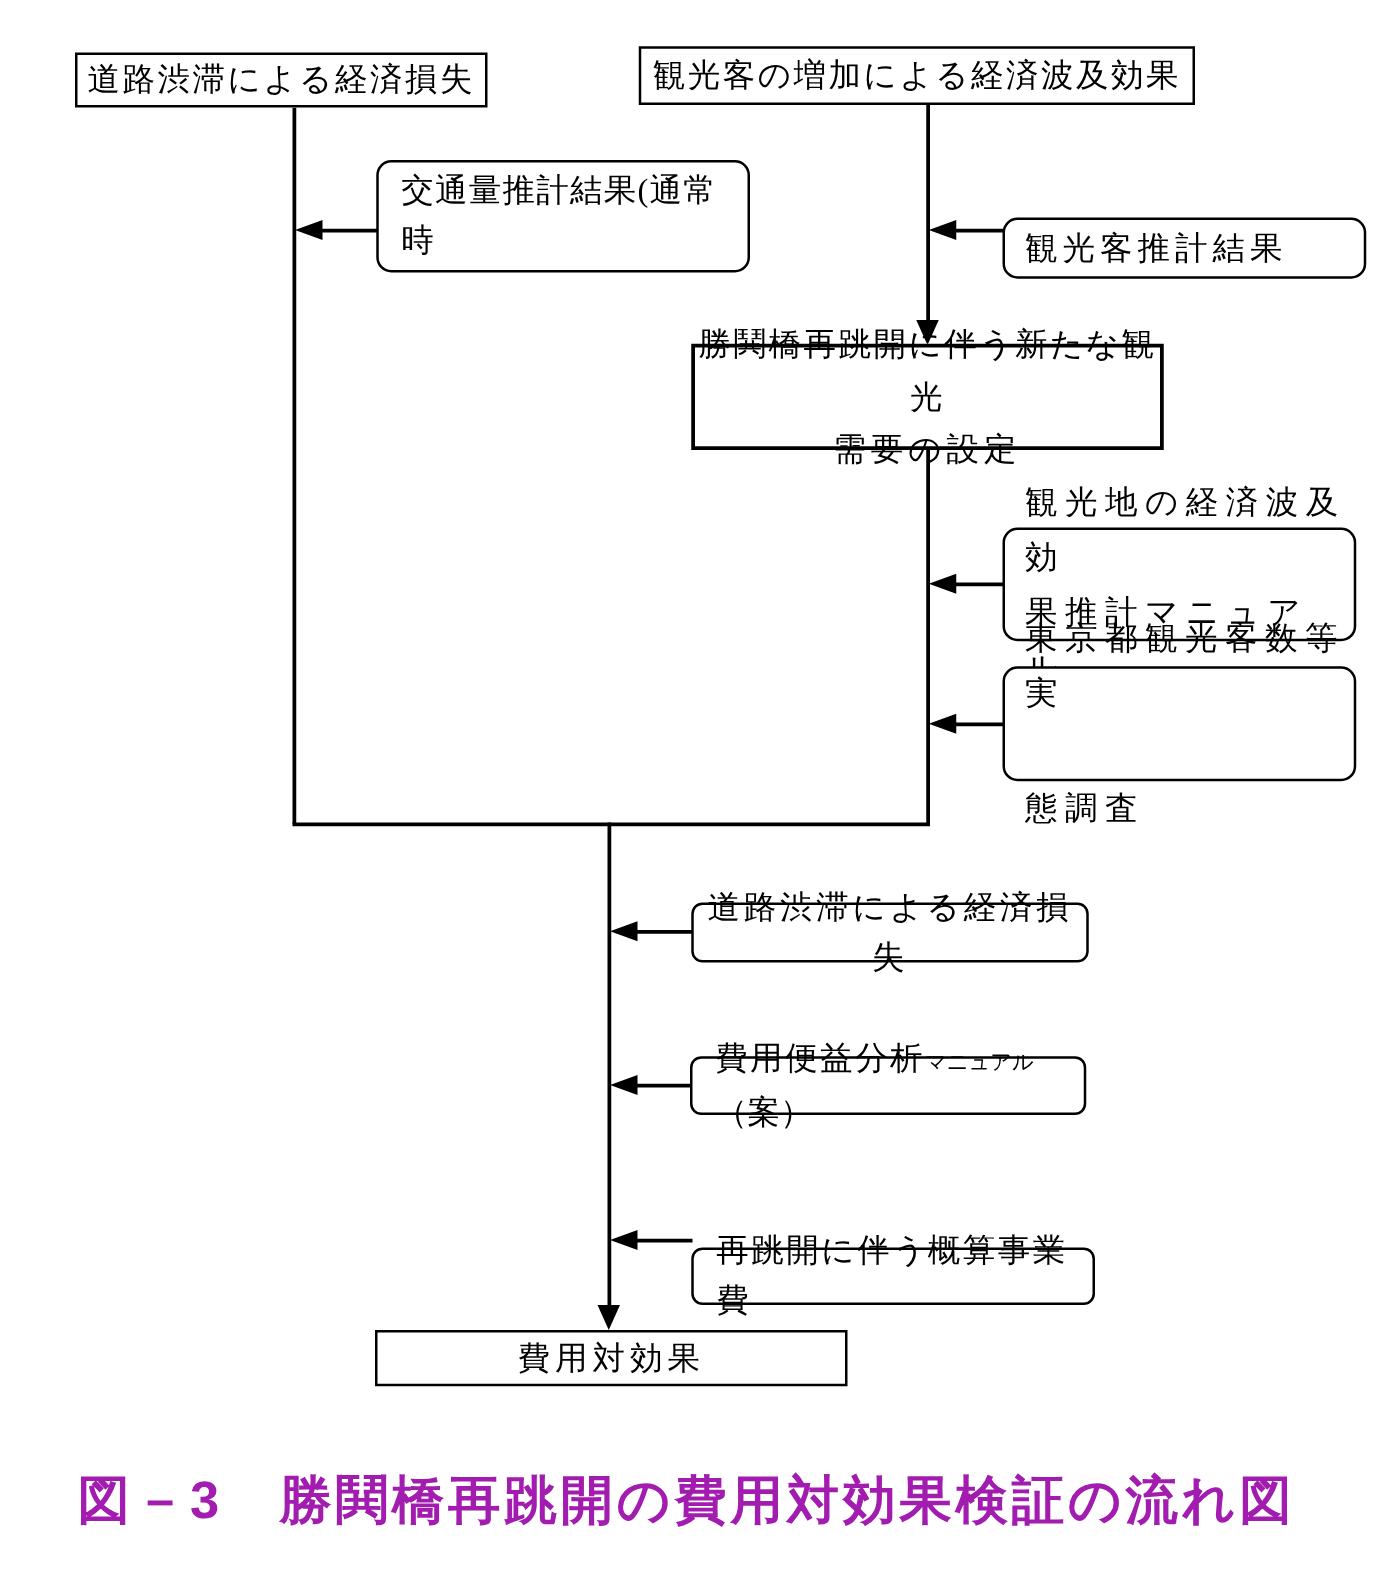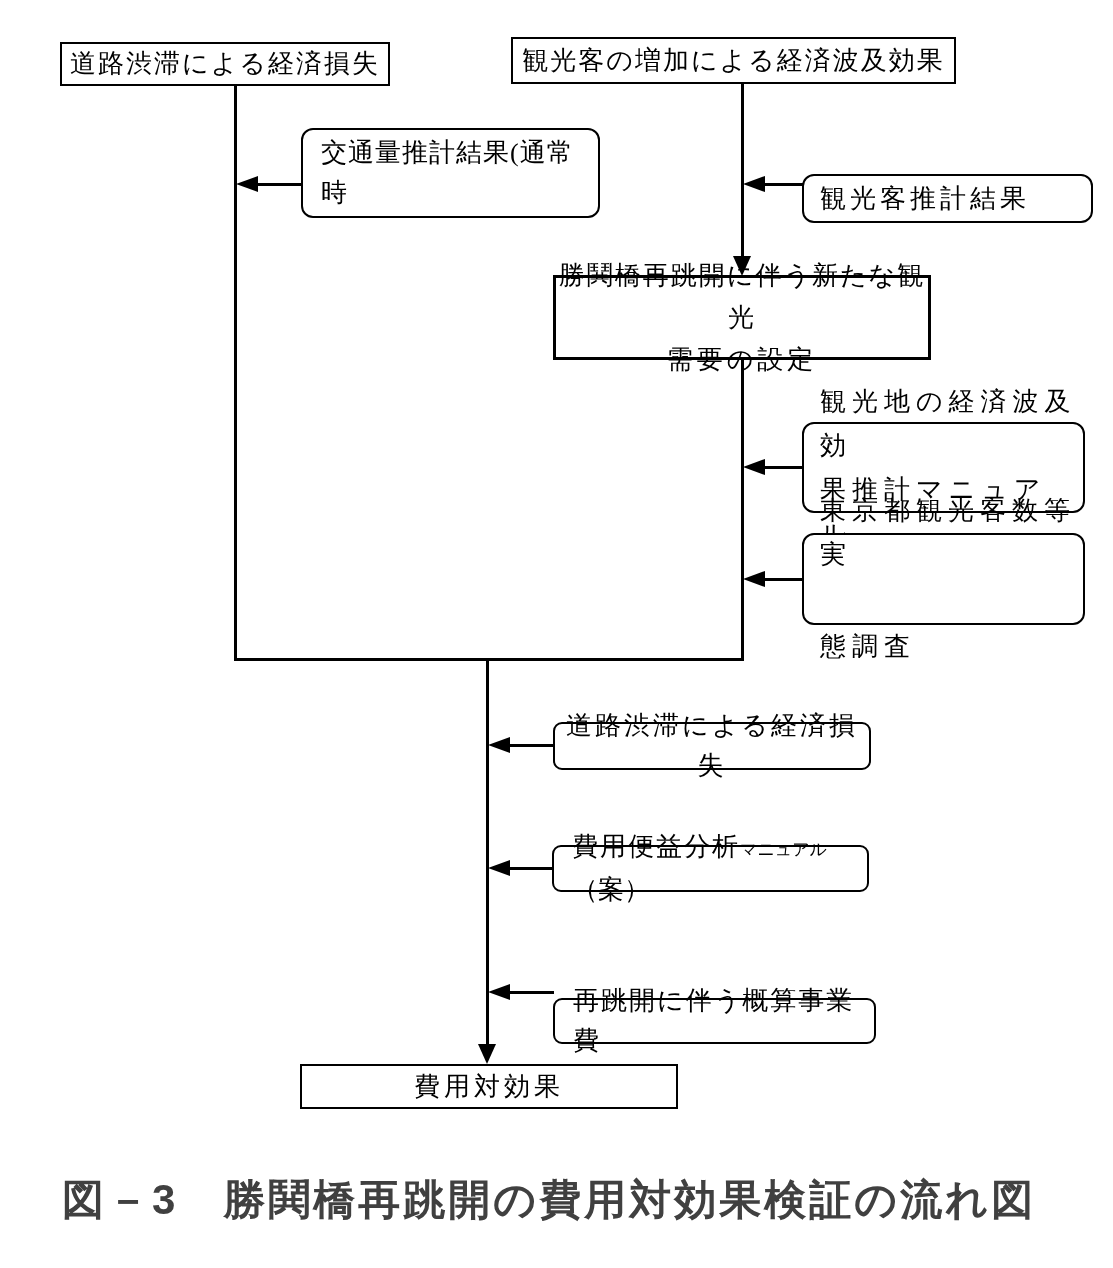--- a/index.html
+++ b/index.html
@@ -38,21 +38,21 @@
   .h{height:3px;}
   .v{width:3px;}
   .ah{position:absolute;width:0;height:0;}
   .ah-left{border-top:8px solid transparent;border-bottom:8px solid transparent;border-right:22px solid #000000;}
   .ah-down{border-left:9px solid transparent;border-right:9px solid transparent;border-top:20px solid #000000;}
   
   .caption{
     position:absolute;left:62px;top:1172px;width:1000px;
     font-family:"Liberation Sans","DejaVu Sans",sans-serif;
     font-weight:bold;font-size:42px;letter-spacing:3px;
-    color:#404040;white-space:nowrap;
+    color:#a21caf;white-space:nowrap;
   }
 </style>
 </head>
 <body>
 
 <div class="stage">
 
   <div class="line v" style="left:234px;top:86px;height:573px;"></div>
   <div class="line v" style="left:741px;top:84px;height:174px;"></div>
   <div class="ah ah-down" style="left:733px;top:256px;"></div>

